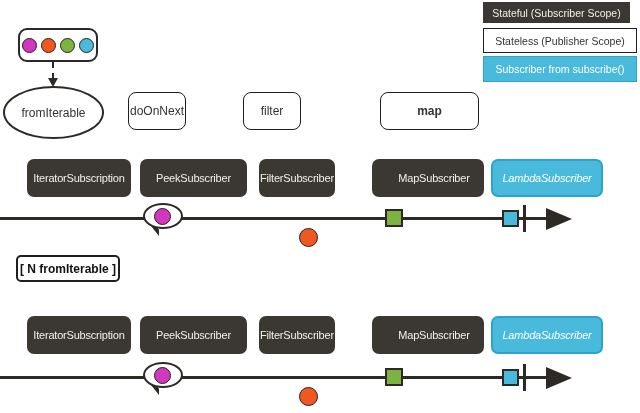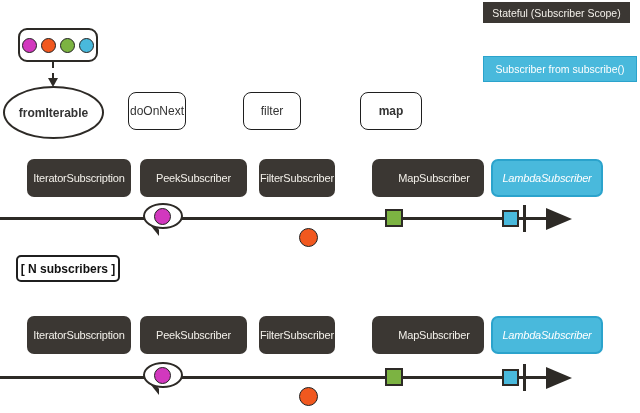--- a/index.html
+++ b/index.html
@@ -19,28 +19,28 @@
   .dot.green{background:var(--green);} .dot.blue{background:var(--blue);}
 
   
   .connector{position:absolute;left:52px;top:62px;height:17px;border-left:2px dashed var(--line);}
   .connector-head{position:absolute;left:48px;top:78px;width:0;height:0;
     border-left:5px solid transparent;border-right:5px solid transparent;border-top:9px solid var(--line);}
 
   
   .ellipse{position:absolute;left:3px;top:86px;width:101px;height:53px;background:var(--white);
     border:2px solid var(--line);border-radius:50%;display:flex;align-items:center;justify-content:center;
-    font-size:12px;font-weight:bold;color:var(--text-dark);}
+    font-size:12px;font-weight:normal;color:var(--text-dark);}
 
   
   .op-box{position:absolute;top:92px;height:38px;background:var(--white);border:1.5px solid var(--box-border);
     border-radius:8px;display:flex;align-items:center;justify-content:center;font-size:12px;color:var(--text-dark);}
   .op-doonnext{left:128px;width:58px;}
   .op-filter{left:243px;width:58px;}
-  .op-map{left:360px;width:62px;font-weight:bold;}
+  .op-map{left:380px;width:99px;font-weight:bold;}
 
   
   .legend-item{position:absolute;border-radius:0;display:flex;align-items:center;justify-content:center;
     font-size:10.5px;white-space:nowrap;}
   .legend-stateful{left:483px;top:2px;width:147px;height:21px;background:var(--dark);color:var(--text-light);}
   .legend-stateless{left:483px;top:28px;width:154px;height:25px;background:var(--white);
     border:1.5px solid var(--box-border);color:var(--text-dark);}
   .legend-subscribe{left:483px;top:56px;width:154px;height:26px;background:var(--blue);
     border:1.5px solid var(--blue-border);color:var(--white);}
 
@@ -96,20 +96,21 @@
   <div class="connector"></div>
   <div class="connector-head"></div>
 
   <div class="ellipse">fromIterable</div>
 
   <div class="op-box op-doonnext">doOnNext</div>
   <div class="op-box op-filter">filter</div>
   <div class="op-box op-map">map</div>
 
   <div class="legend-item legend-stateful">Stateful (Subscriber Scope)</div>
+  <div class="legend-item legend-stateless">Stateless (Publisher Scope)</div>
   <div class="legend-item legend-subscribe">Subscriber from subscribe()</div>
 
   <div class="chain-row r1">
     <div class="sub-box dark sub-1">IteratorSubscription</div>
     <div class="sub-box dark sub-2">PeekSubscriber</div>
     <div class="sub-box dark sub-3">FilterSubscriber</div>
     <div class="sub-box dark sub-4">MapSubscriber</div>
     <div class="sub-box blue sub-5">LambdaSubscriber</div>
   </div>
 
@@ -119,21 +120,21 @@
     <div class="tl-tail"></div>
     <div class="tl-tail-inner"></div>
     <div class="tl-bubble"></div>
     <div class="tl-bubble-circle"></div>
     <div class="tl-orange"></div>
     <div class="tl-green"></div>
     <div class="tl-blue"></div>
     <div class="tl-bar"></div>
   </div>
 
-  <div class="n-subs">[ N subscribers ]</div>
+  <div class="n-subs">[ N fromIterable ]</div>
 
   <div class="chain-row r2">
     <div class="sub-box dark sub-1">IteratorSubscription</div>
     <div class="sub-box dark sub-2">PeekSubscriber</div>
     <div class="sub-box dark sub-3">FilterSubscriber</div>
     <div class="sub-box dark sub-4">MapSubscriber</div>
     <div class="sub-box blue sub-5">LambdaSubscriber</div>
   </div>
 
   <div class="timeline t2">

